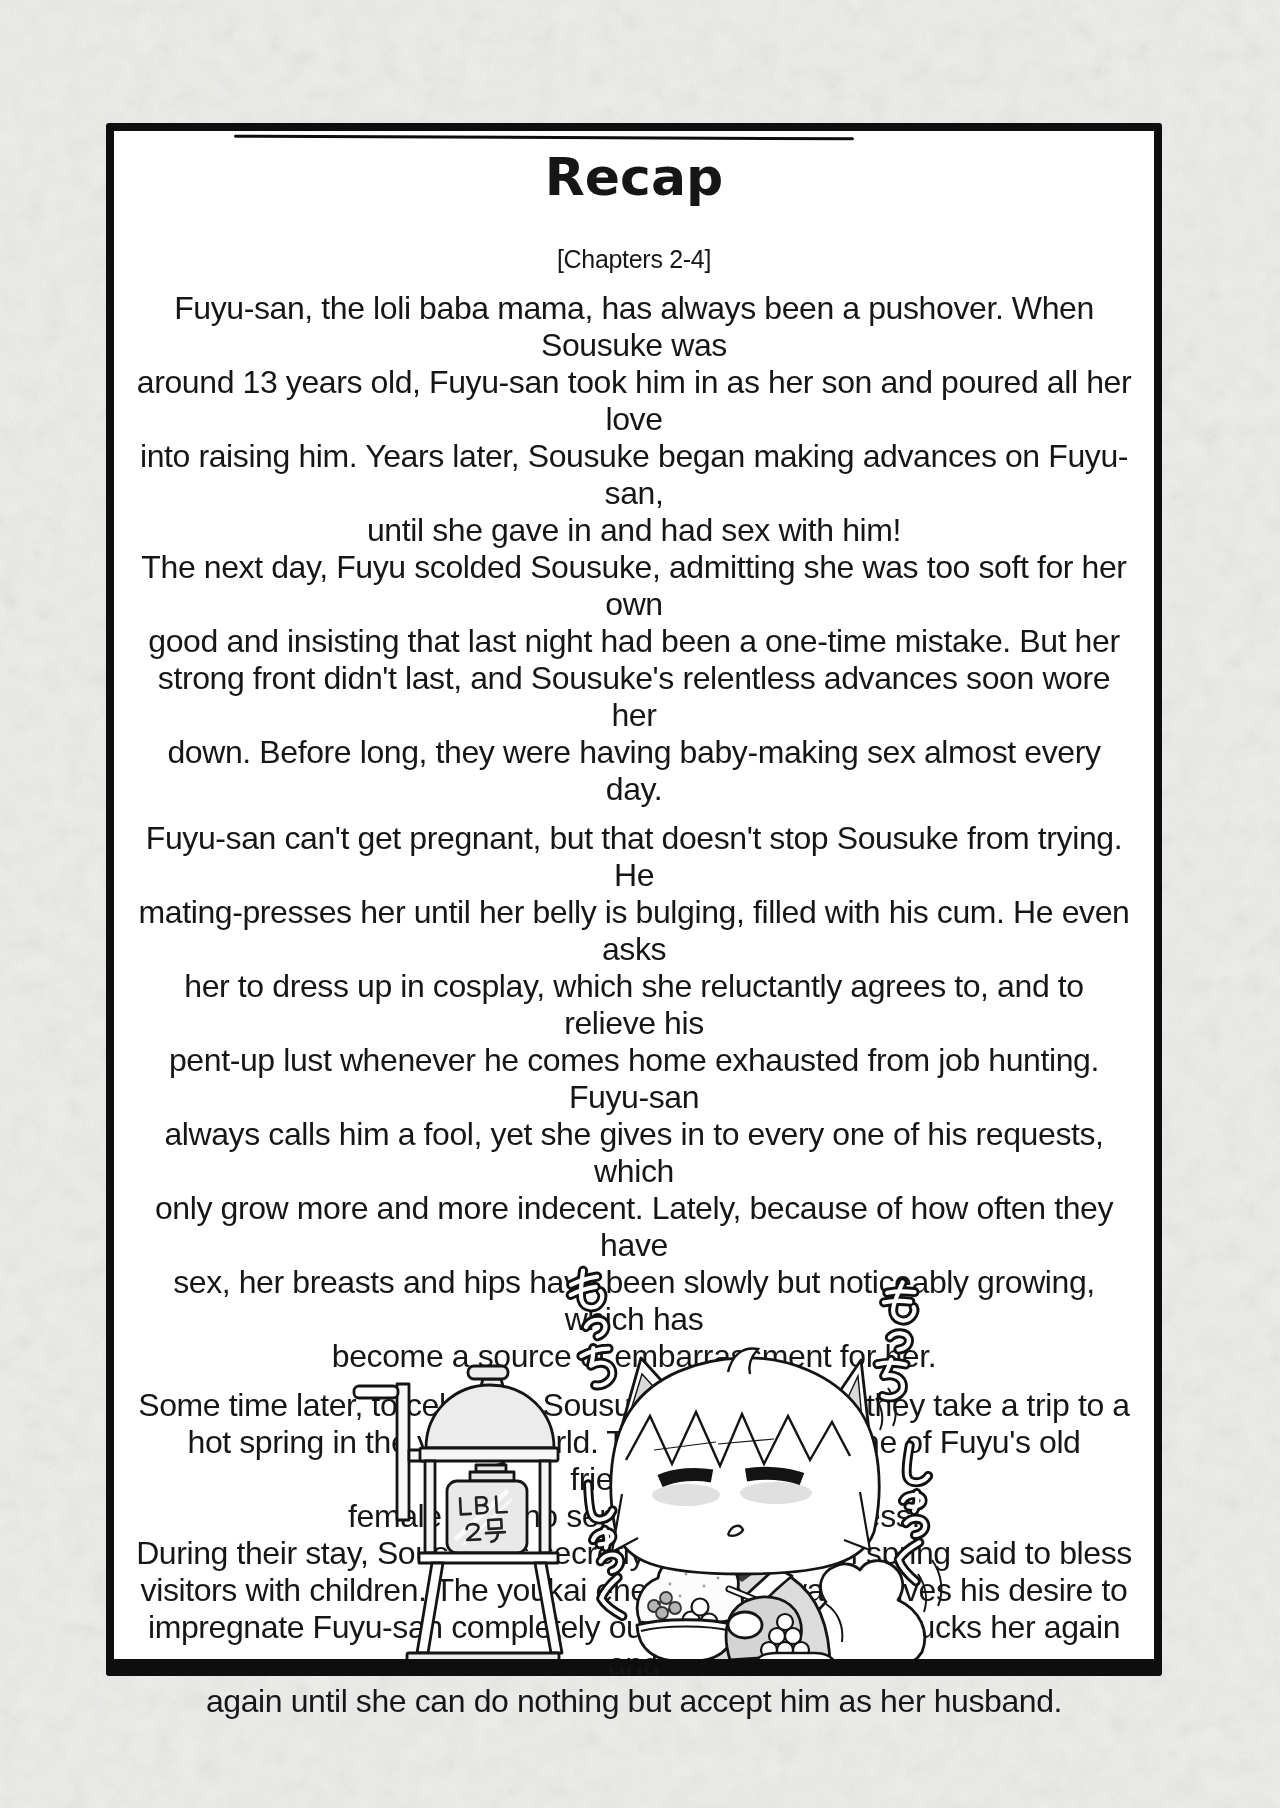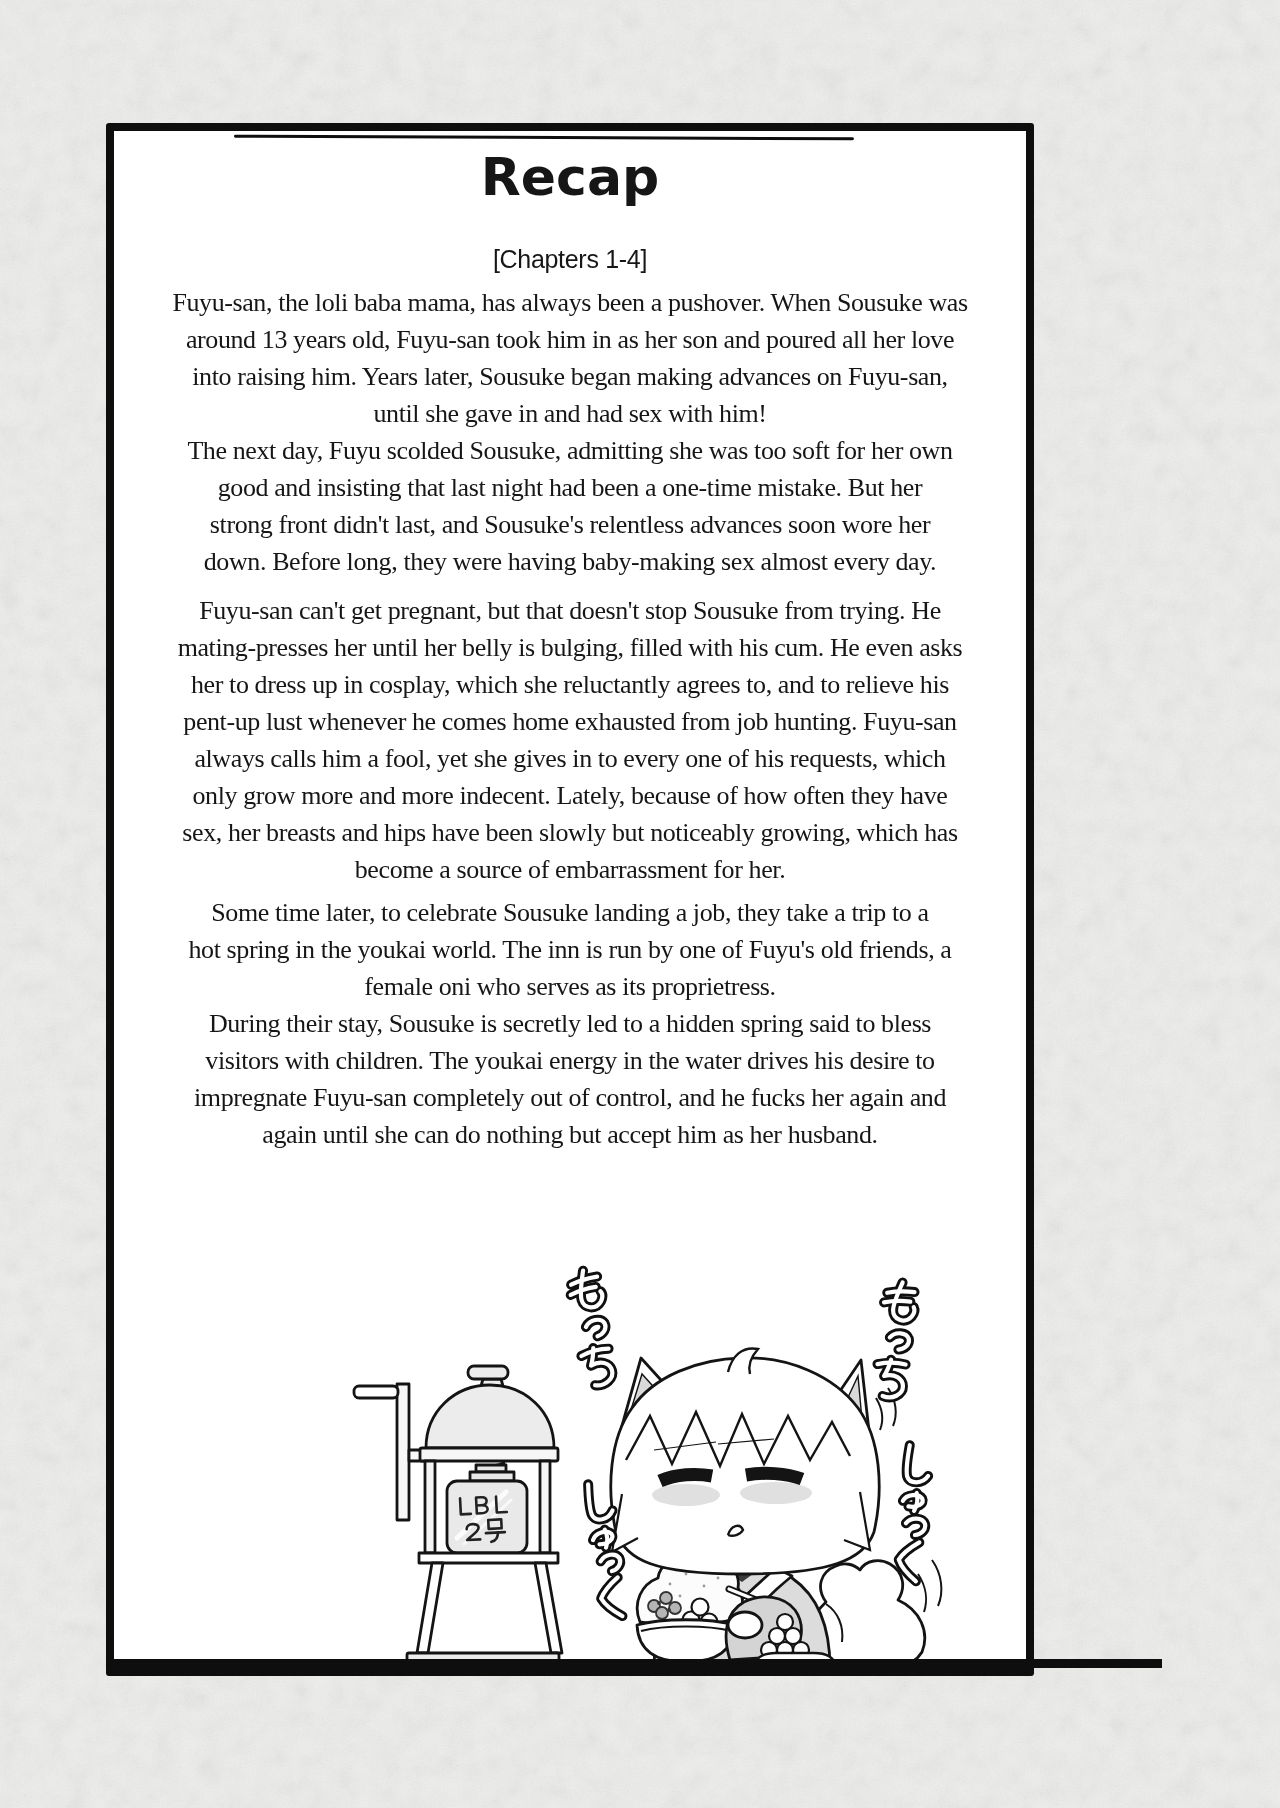--- a/index.html
+++ b/index.html
@@ -3,37 +3,37 @@
 <meta charset="utf-8">
 <style>
   html,body{margin:0;padding:0;}
   body{
     width:1280px;height:1808px;position:relative;overflow:hidden;
     background:#e8e8e6;
     font-family:"Liberation Sans",sans-serif;color:#161616;
   }
   #bg{position:absolute;left:0;top:0;width:1280px;height:1808px;}
   .page{
-    position:absolute;left:106px;top:123px;width:928px;height:1553px;
+    position:absolute;left:106px;top:123px;width:1056px;height:1553px;
     background:#ffffff;border:8px solid #0e0e0e;border-radius:3px;
     box-sizing:border-box;
   }
   .border-doodle{
     position:absolute;left:120px;top:5px;width:620px;height:3px;
     background:#0e0e0e;border-radius:2px;transform:rotate(.25deg);
   }
   .content{position:relative;padding:0 10px;text-align:center;}
   .page-title{
     margin:16px 0 0;font-family:"DejaVu Sans",sans-serif;font-weight:bold;
     font-size:52px;line-height:60px;letter-spacing:0;
   }
   .heading{margin-top:34px;font-size:25px;line-height:37px;letter-spacing:-.3px;}
   .block{
-    margin:6px;font-size:26px;line-height:37px;letter-spacing:-.4px;
-    white-space:pre-line;text-align:center;font-family:Liberation Serif, serif;
+    margin:12px;font-size:32px;line-height:37px;letter-spacing:-.4px;
+    white-space:pre-line;text-align:center;
   }
   .gap{margin-top:12px;}
   .illus{position:absolute;left:0;bottom:0;width:1048px;height:470px;display:block;}
   .sfx{stroke-linecap:round;stroke-linejoin:round;}
   .ln{stroke:#141414;stroke-width:2.8;stroke-linecap:round;stroke-linejoin:round;}
 </style>
 </head>
 <body>
 
 <svg id="bg" width="1280" height="1808" xmlns="http://www.w3.org/2000/svg">
@@ -57,21 +57,21 @@
   <rect width="1280" height="1808" filter="url(#texCoarse)" opacity="0.35"></rect>
   <rect width="1280" height="1808" filter="url(#texFine)" opacity="0.22"></rect>
 </svg>
 
 <div class="page">
   <div class="border-doodle"></div>
 
   <div class="content">
     <h1 class="page-title">Recap</h1>
 
-    <div class="heading">[Chapters 1-4]</div>
+    <div class="heading">[Chapters 2-4]</div>
     <p class="block">Fuyu-san, the loli baba mama, has always been a pushover. When Sousuke was
 around 13 years old, Fuyu-san took him in as her son and poured all her love
 into raising him. Years later, Sousuke began making advances on Fuyu-san,
 until she gave in and had sex with him!
 The next day, Fuyu scolded Sousuke, admitting she was too soft for her own
 good and insisting that last night had been a one-time mistake. But her
 strong front didn't last, and Sousuke's relentless advances soon wore her
 down. Before long, they were having baby-making sex almost every day.</p>
     <p class="block gap">Fuyu-san can't get pregnant, but that doesn't stop Sousuke from trying. He
 mating-presses her until her belly is bulging, filled with his cum. He even asks

